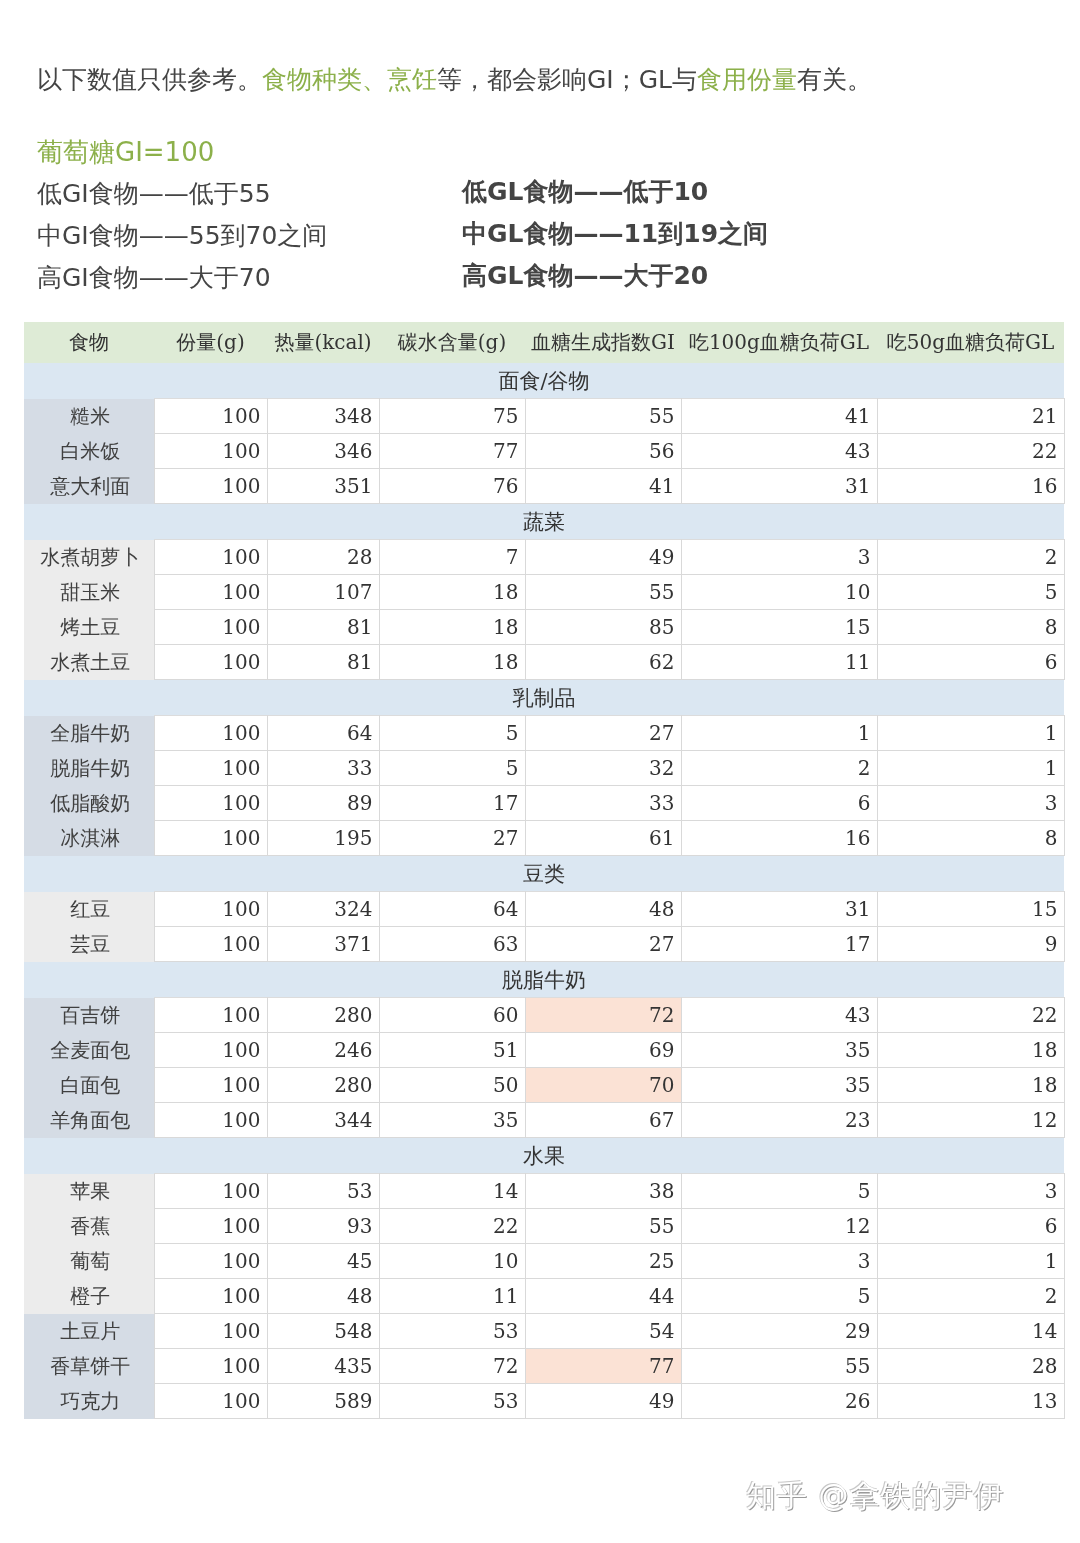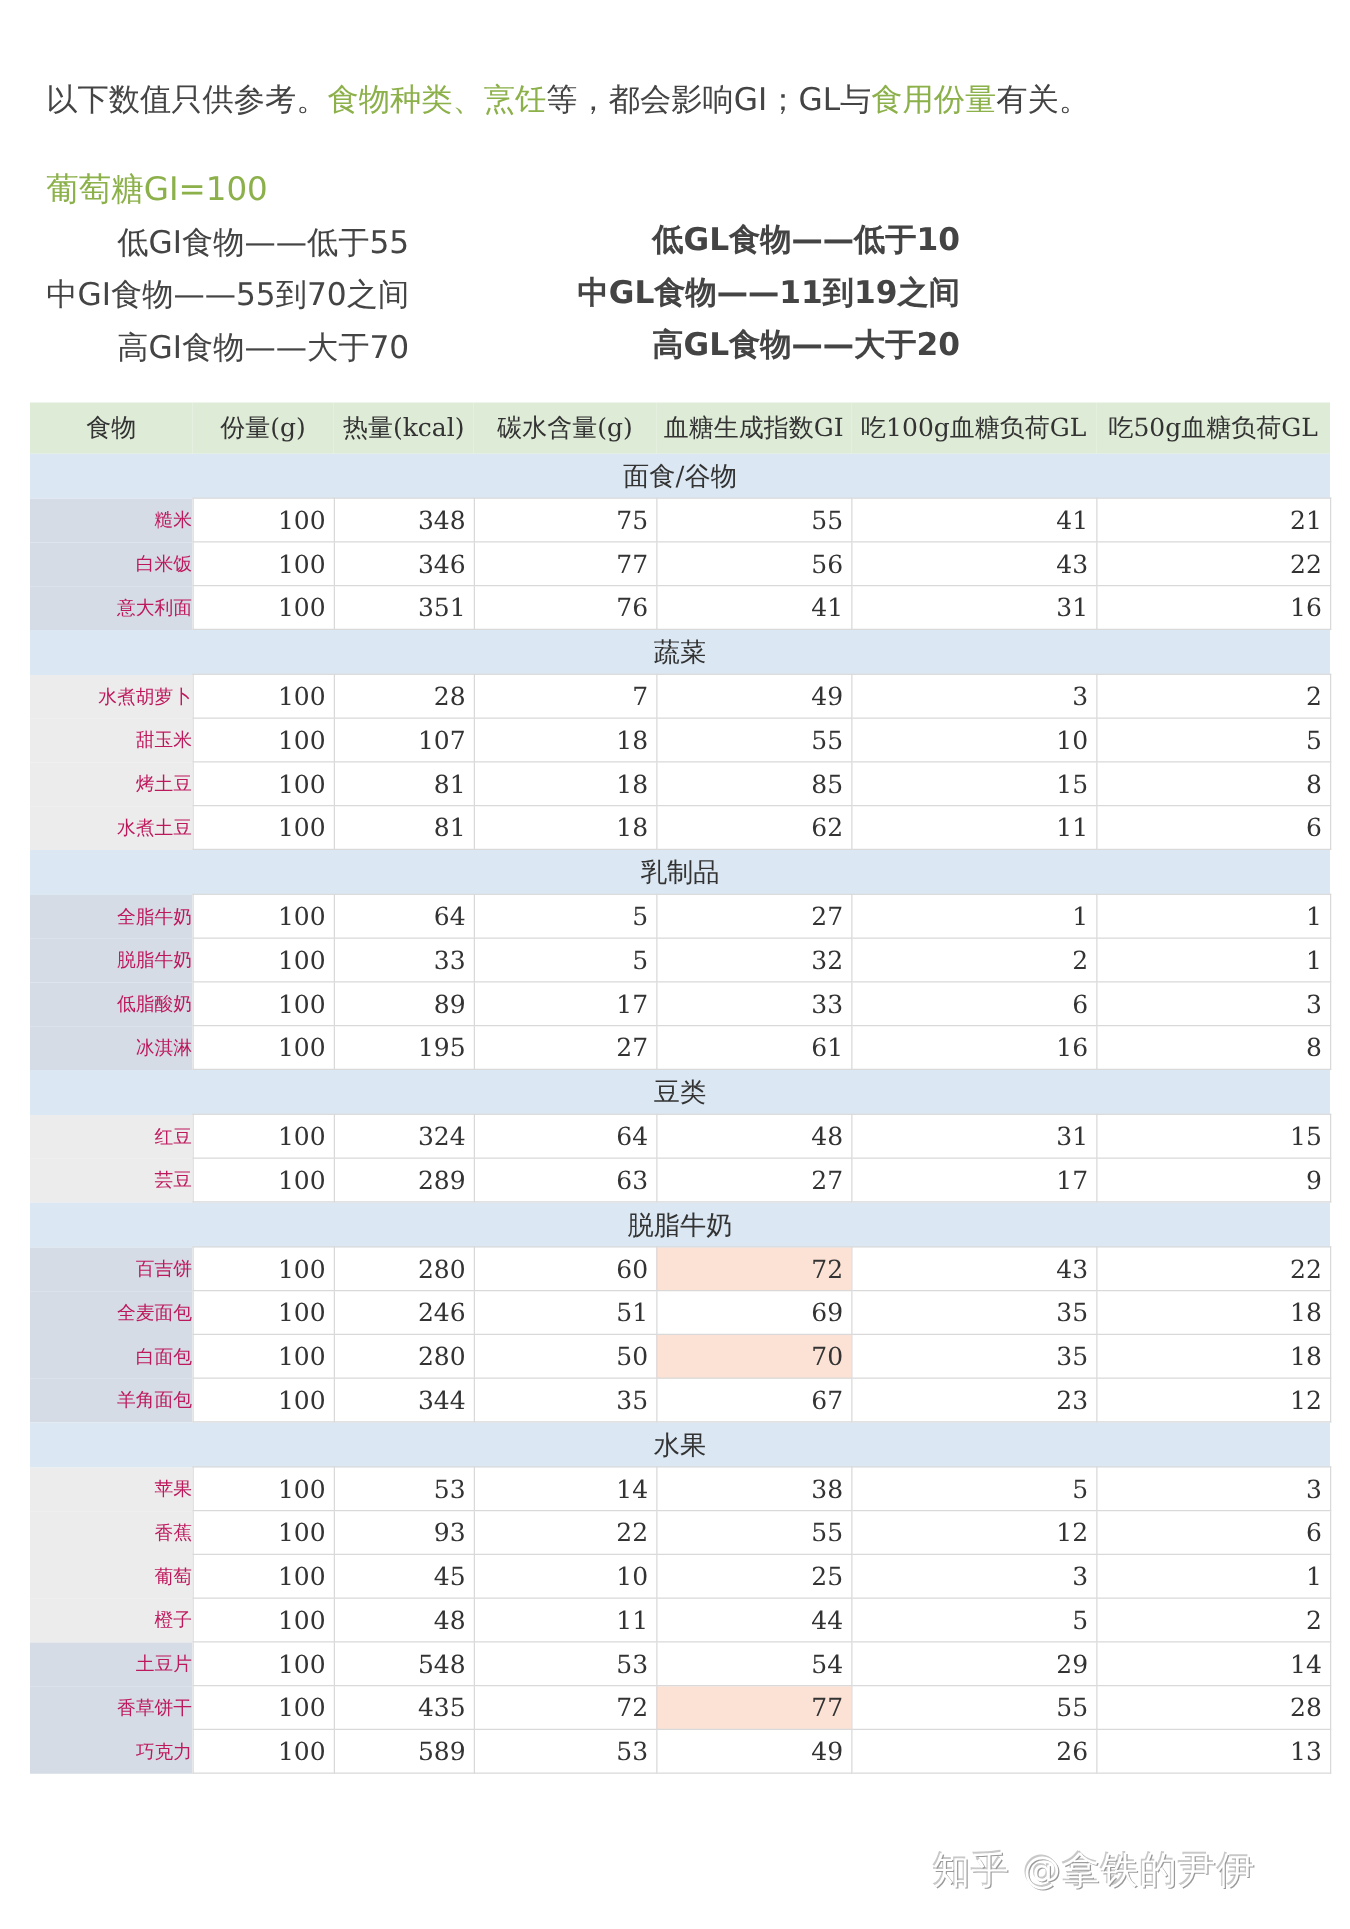--- a/index.html
+++ b/index.html
@@ -6,21 +6,21 @@
   body {
     width: 1080px; height: 1543px; background: #ffffff; position: relative; overflow: hidden;
     font-family: "DejaVu Sans", "Liberation Sans", sans-serif; color: #3a3a3a;
   }
   .intro { position: absolute; left: 37px; top: 62px; font-size: 25px; line-height: 36px; white-space: nowrap; color: #444; }
   .green { color: #8cb04a; }
   .glucose { position: absolute; left: 37px; top: 134px; font-size: 26px; line-height: 36px; color: #8cb04a; white-space: nowrap; }
   .legend-col { position: absolute; top: 174px; font-size: 25px; color: #444; }
   .legend-col.left { left: 37px; }
   .legend-col.right { left: 462px; top: 172px; font-weight: bold; }
-  .legend-line { height: 42px; line-height: 40px; white-space: nowrap; text-align: right; }
+  .legend-line { height: 42px; line-height: 40px; white-space: nowrap; }
 
   table.gi {
     position: absolute; left: 24px; top: 322px; width: 1040px;
     border-collapse: collapse; table-layout: fixed;
     font-family: "DejaVu Serif", "Liberation Serif", serif; font-size: 20px; color: #333;
   }
   table.gi col.c-food { width: 130px; }
   table.gi col.c-amt { width: 113px; }
   table.gi col.c-cal { width: 112px; }
   table.gi col.c-carb { width: 146px; }
@@ -31,21 +31,21 @@
     background: #deebd6; height: 41px; font-weight: normal; font-size: 20px; text-align: center;
     padding: 0 2px; white-space: nowrap; color: #333;
   }
   tr.cat td {
     background: #dbe7f2; height: 35px; text-align: center; font-size: 21px; color: #333; padding: 0; margin-top: 48px;
   }
   tr.item td {
     height: 34px; text-align: right; padding: 0 6px 0 0; background: #ffffff;
     border: 1px solid #d9d9d9; border-top: 1px solid #dcdcdc;
   }
-  tr.item td.food { text-align: right; padding: 0 0 0 3px; border: none; font-size: 15px; color: #be185d; }
+  tr.item td.food { text-align: center; padding: 0 0 0 3px; border: none; font-size: 20px; color: #404040; }
   tr.item.tone-blue td.food { background: #d5dce5; }
   tr.item.tone-gray td.food { background: #ececec; }
   tr.item td.hl { background: #fbe2d5; }
   .watermark {
     position: absolute; left: 746px; top: 1476px; font-size: 30px; letter-spacing: 1px;
     color: #ffffff; text-shadow: 1px 1px 0 #9a9a9a, -1px -1px 0 #c8c8c8; white-space: nowrap;
   }
 </style>
 </head>
 <body>
@@ -206,21 +206,21 @@
         <td>100</td>
         <td>324</td>
         <td>64</td>
         <td>48</td>
         <td>31</td>
         <td>15</td>
       </tr>
       <tr class="item tone-gray">
         <td class="food">芸豆</td>
         <td>100</td>
-        <td>289</td>
+        <td>371</td>
         <td>63</td>
         <td>27</td>
         <td>17</td>
         <td>9</td>
       </tr>
       <tr class="cat">
         <td colspan="7">脱脂牛奶</td>
       </tr>
       <tr class="item tone-blue">
         <td class="food">百吉饼</td>

